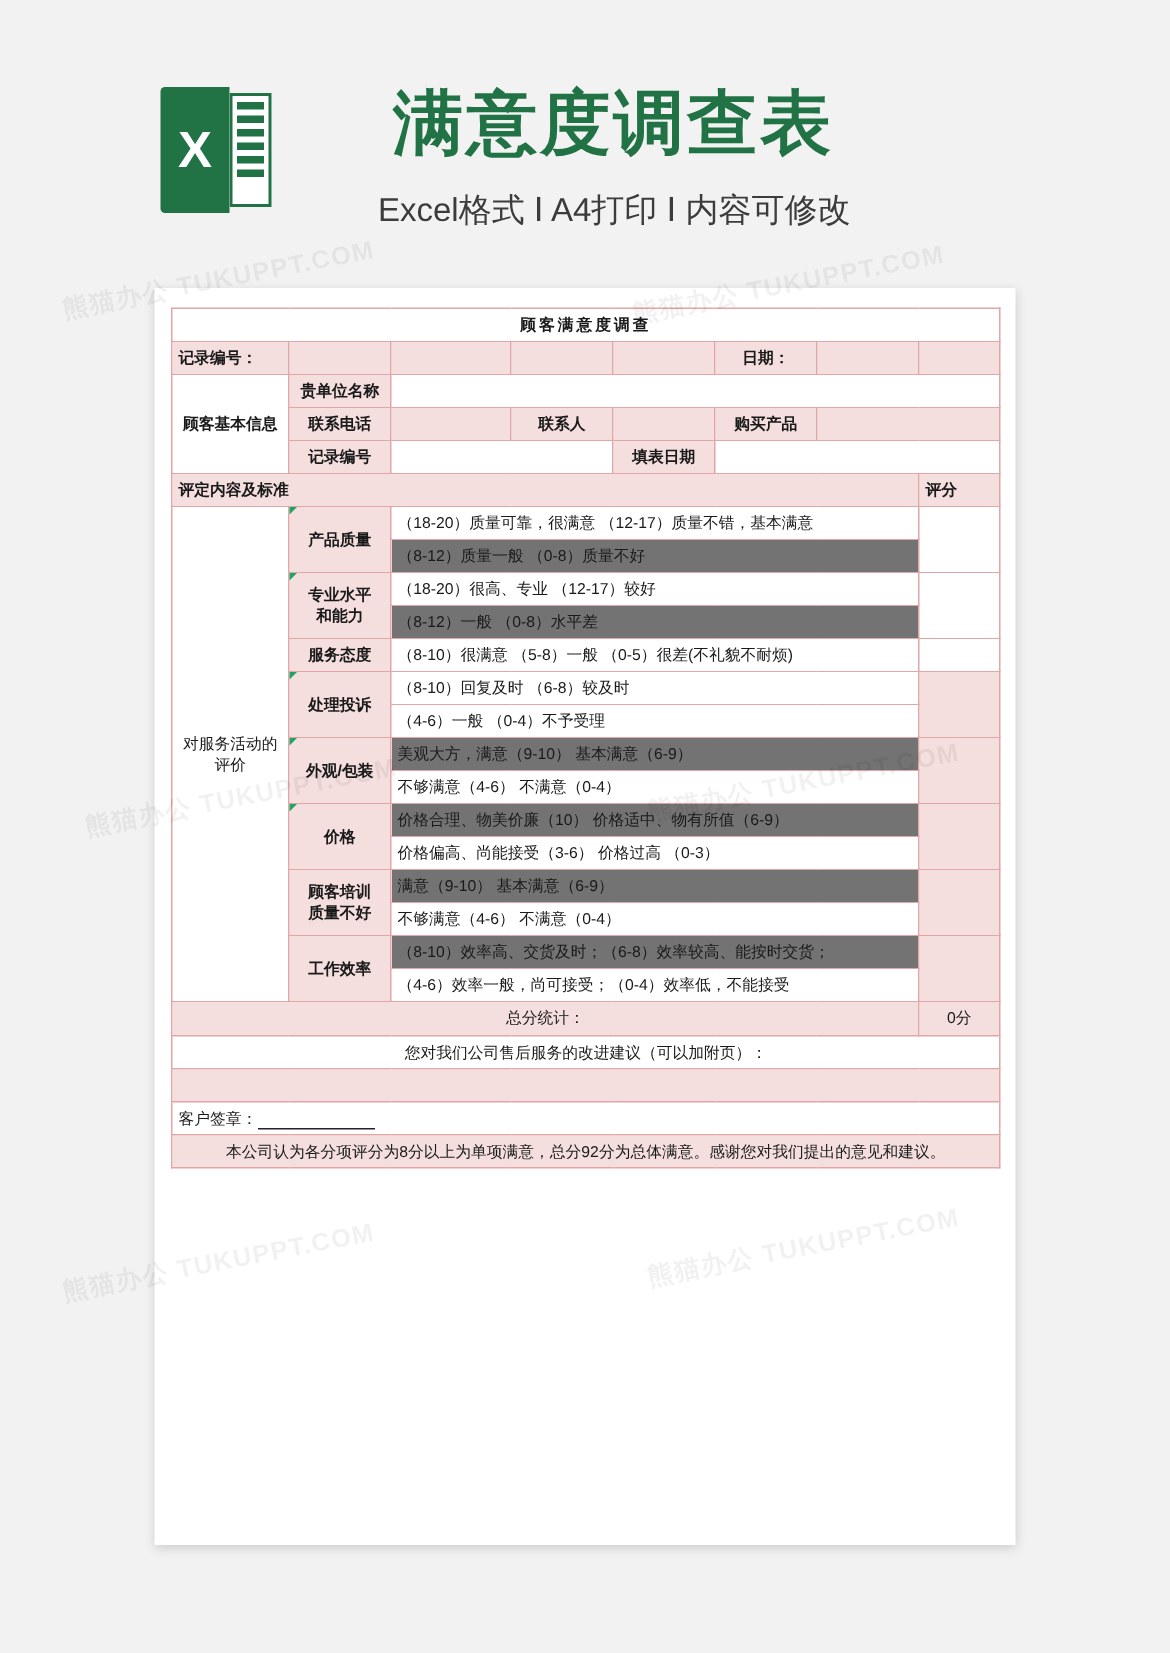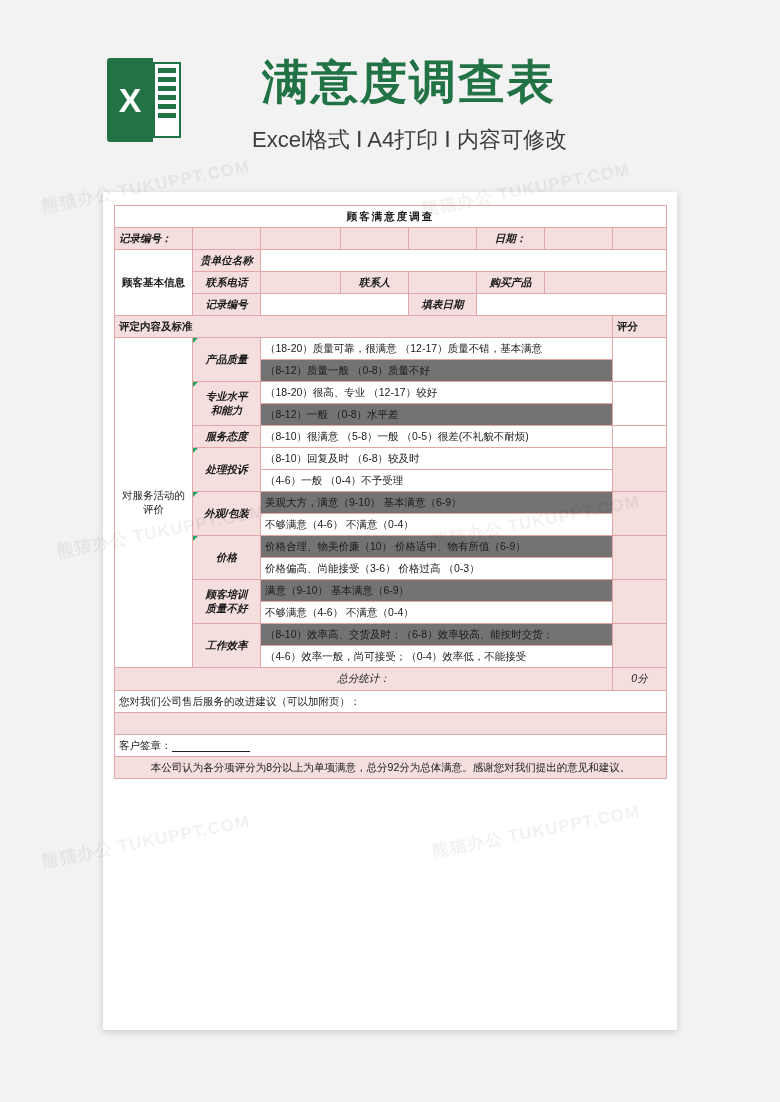--- a/index.html
+++ b/index.html
@@ -34,32 +34,32 @@
   table.grid{border-collapse:collapse;width:552px;table-layout:fixed;}
   table.grid td{
     border:1px solid #e2a6a6;
     font-size:10.5px;
     color:#1a1a1a;
     padding:0 4px;
     height:21px;
     vertical-align:middle;
     position:relative;
   }
-  .pink{background:#f4dede;font-style:italic;}
+  .pink{background:#f4dede;}
   .pink2{background:#737373;margin-left:28px;}
   .white{background:#ffffff;}
   .c{text-align:center;}
   .l{text-align:left;}
   .bold{font-weight:700;}
   .title-cell{height:48px;text-align:center;font-size:25px;font-weight:700;
       color:#111;background:#fff;letter-spacing:2px;}
   .hdr{height:22px;font-size:11px;background:#f4dede;}
   .mark::before{content:"";position:absolute;left:0;top:0;
       border-left:5px solid #21a366;border-bottom:5px solid transparent;}
-  .sugg-label{height:24px;background:#fff;font-size:10.5px;text-align:left;}
+  .sugg-label{height:24px;background:#fff;font-size:10.5px;text-align:center;}
   .sugg-box{height:188px;background:#f4dede;}
   .sign{height:26px;background:#fff;font-size:10.5px;text-align:left;padding-left:10px;}
   .sign u{text-decoration:none;border-bottom:1px solid #222;padding:0 38px;}
   .footer{height:26px;background:#f4dede;font-size:10.5px;text-align:center;margin-top:32px;}
   .score-col{width:54px;}
 </style>
 </head>
 <body>
 
 <div class="banner">

